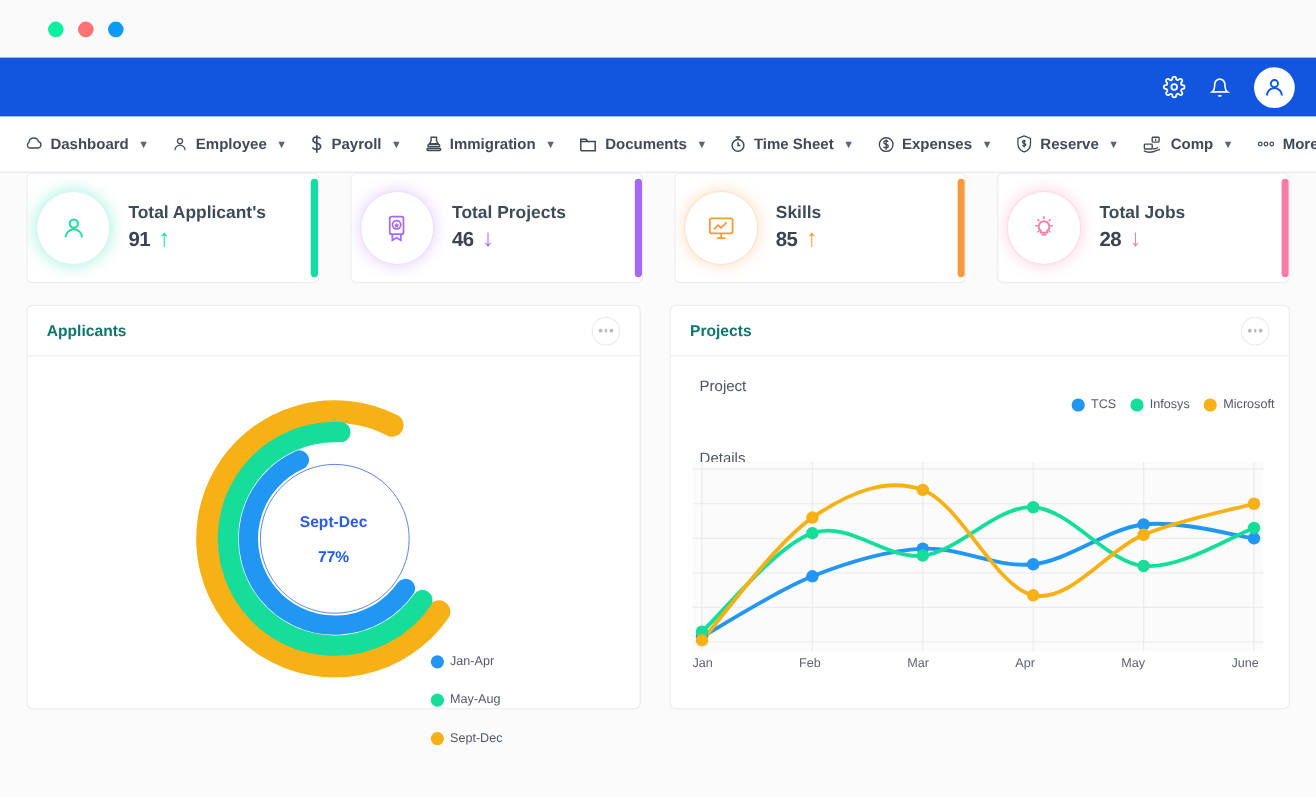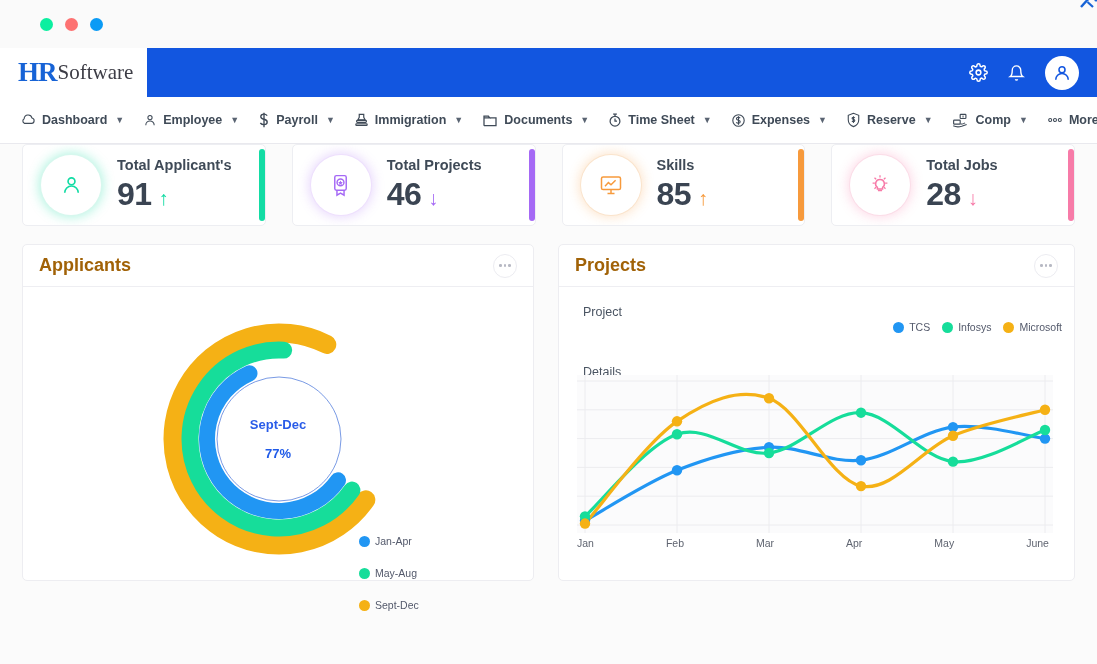--- a/index.html
+++ b/index.html
@@ -59,47 +59,47 @@
   
   .page { padding: 0 22px; }
   .page-title {
     text-align: center; font-size: 26px; font-weight: 700; color: #4a5462;
     margin: 26px 0 22px 0; letter-spacing: .2px;
   }
 
   
   .stats { display: flex; gap: 26px; }
   .stat {
-    flex: 1; height: 82px; background: #fff; border: 1px solid #edeef2;
+    flex: 1; height: 92px; background: #fff; border: 1px solid #edeef2;
     border-radius: 5px; position: relative; display: flex; align-items: center;
-    padding-left: 18px; overflow: hidden;
+    padding-left: 8px; overflow: hidden;
   }
   .stat .bar {
     position: absolute; right: 0; top: 4px; bottom: 4px; width: 6px; border-radius: 3px;
   }
   .stat .circle {
     width: 60px; height: 60px; border-radius: 50%; background: #fff;
     display: flex; align-items: center; justify-content: center; flex: 0 0 60px;
   }
   .stat .txt { margin-left: 16px; }
   .stat .label { font-size: 14.5px; font-weight: 700; color: #3f4a57; margin-bottom: 3px; }
   .stat .valrow { display: flex; align-items: baseline; gap: 7px; }
-  .stat .value { font-size: 32px; font-weight: 700; color: #3a4452; letter-spacing: -.5px; }
+  .stat .value { font-size: 17px; font-weight: 700; color: #3a4452; letter-spacing: -.5px; }
   .stat .arrow { font-size: 20px; font-weight: 400; line-height: 1; }
 
   
   .panels { display: flex; gap: 24px; margin-top: 18px; }
   .panel { background: #fff; border: 1px solid #ededf1; border-radius: 5px; }
   .panel-applicants { width: 512px; height: 337px; }
   .panel-projects   { flex: 1; height: 337px; }
   .panel-head {
     height: 42px; display: flex; align-items: center; justify-content: space-between;
     padding: 0 16px; border-bottom: 1px solid #eeeef2;
   }
-  .panel-title { font-size: 18px; font-weight: 700; color: #a16207; }
+  .panel-title { font-size: 13px; font-weight: 700; color: #0f766e; }
   .kebab {
     width: 24px; height: 24px; border-radius: 50%; border: 1px solid #ececf1;
     display: flex; align-items: center; justify-content: center; gap: 2px;
     cursor: pointer; background: #fff;
   }
   .kebab i { width: 2.5px; height: 2.5px; border-radius: 50%; background: #b7b9c4; display: block; }
   .panel-body { position: relative; width: 100%; height: calc(100% - 42px); }
 
   
   .donut-wrap { position: absolute; left: 0; right: 0; top: 0; bottom: 0; }
@@ -135,31 +135,20 @@
 
 <div class="app">
 
   <div class="chrome">
     <span class="dot green"></span>
     <span class="dot red"></span>
     <span class="dot blue"></span>
   </div>
 
   <div class="topbar">
-    <div class="brand">
-      <span class="brand-hr">HR</span>
-      <svg class="brand-spark" width="22" height="18" viewBox="0 0 22 18">
-        <path d="M4 14 L14 3" stroke="#1763d6" stroke-width="2.4" fill="none"></path>
-        <circle cx="15" cy="2.5" r="2.1" fill="#1763d6"></circle>
-        <circle cx="9.5" cy="2.5" r="1.6" fill="#1763d6"></circle>
-        <circle cx="19" cy="7" r="1.6" fill="#1763d6"></circle>
-        <path d="M10.5 9 L16 14" stroke="#1763d6" stroke-width="2.2" fill="none"></path>
-      </svg>
-      <span class="brand-soft">Software</span>
-    </div>
     <div class="bluebar">
       <span class="ico">
         <svg width="19" height="19" viewBox="0 0 24 24" fill="none" stroke="#ffffff" stroke-width="1.9">
           <circle cx="12" cy="12" r="3"></circle>
           <path d="M19.4 15a1.6 1.6 0 0 0 .3 1.8l.1.1a2 2 0 1 1-2.8 2.8l-.1-.1a1.6 1.6 0 0 0-1.8-.3 1.6 1.6 0 0 0-1 1.5V21a2 2 0 1 1-4 0v-.1A1.6 1.6 0 0 0 9 19.4a1.6 1.6 0 0 0-1.8.3l-.1.1a2 2 0 1 1-2.8-2.8l.1-.1a1.6 1.6 0 0 0 .3-1.8 1.6 1.6 0 0 0-1.5-1H3a2 2 0 1 1 0-4h.1A1.6 1.6 0 0 0 4.6 9a1.6 1.6 0 0 0-.3-1.8l-.1-.1a2 2 0 1 1 2.8-2.8l.1.1a1.6 1.6 0 0 0 1.8.3H9a1.6 1.6 0 0 0 1-1.5V3a2 2 0 1 1 4 0v.1a1.6 1.6 0 0 0 1 1.5 1.6 1.6 0 0 0 1.8-.3l.1-.1a2 2 0 1 1 2.8 2.8l-.1.1a1.6 1.6 0 0 0-.3 1.8V9a1.6 1.6 0 0 0 1.5 1H21a2 2 0 1 1 0 4h-.1a1.6 1.6 0 0 0-1.5 1z"></path>
         </svg>
       </span>
       <span class="ico">
         <svg width="17" height="18" viewBox="0 0 24 24" fill="none" stroke="#ffffff" stroke-width="1.9">
           <path d="M18 8a6 6 0 1 0-12 0c0 7-3 9-3 9h18s-3-2-3-9"></path>

